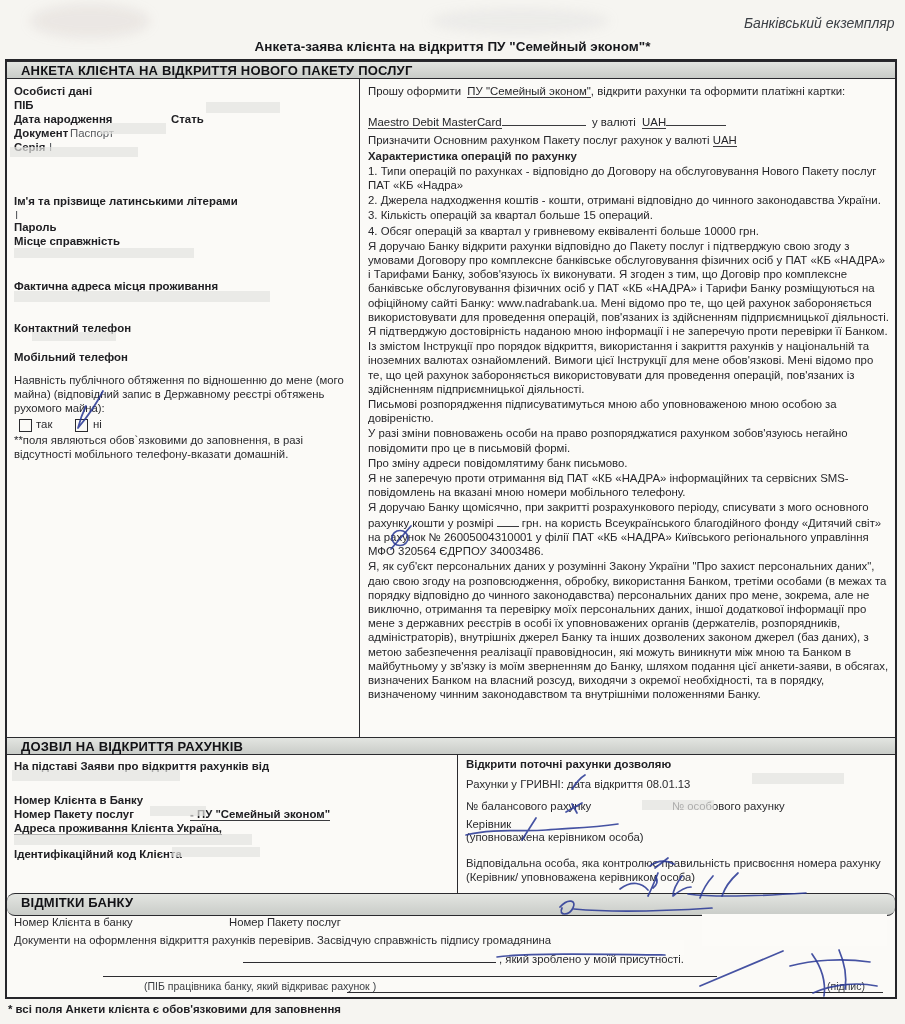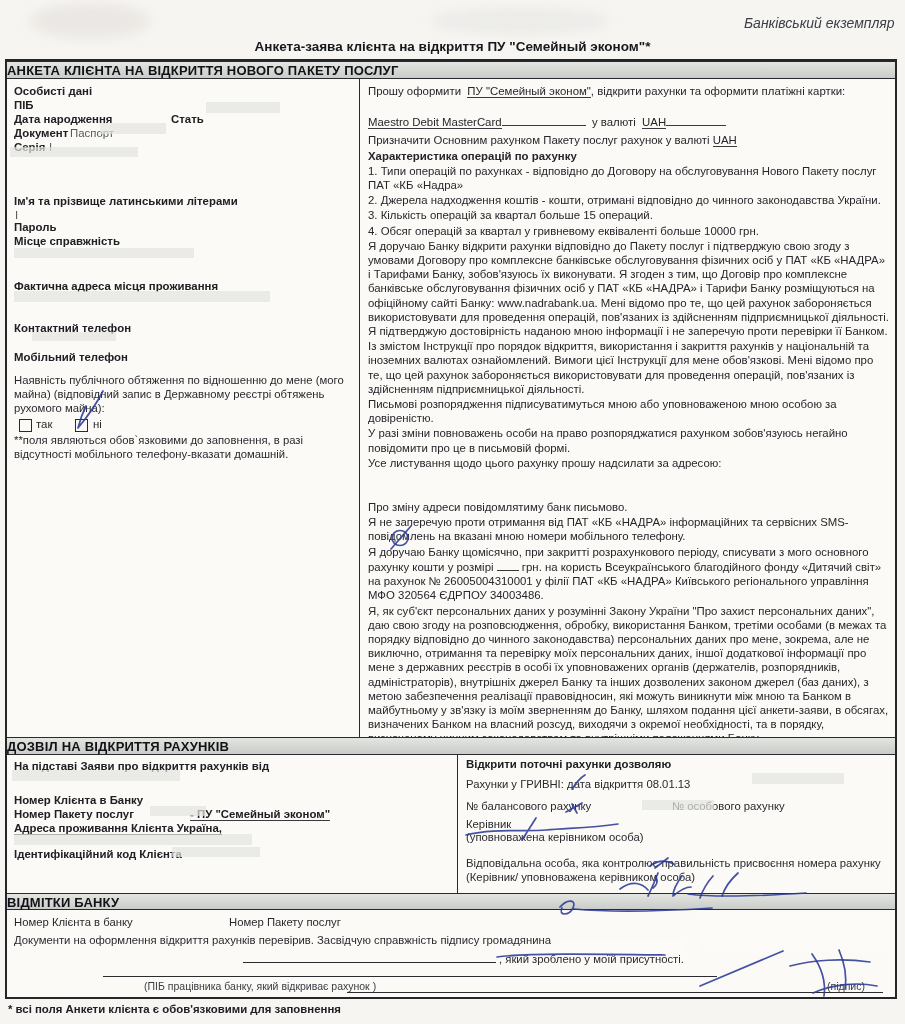--- a/index.html
+++ b/index.html
@@ -8,21 +8,21 @@
         font-family:"Liberation Sans","DejaVu Sans",sans-serif;color:#1f1f1f;}
   .blob{position:absolute;border-radius:50%;filter:blur(6px);pointer-events:none;}
   .copy-label{position:absolute;top:15px;left:744px;font-size:14px;color:#3c4046;font-style:italic;}
   .doc-title{position:absolute;top:39px;left:0;width:905px;text-align:center;
              font-size:13.5px;font-weight:bold;color:#17181c;}
   .form{position:absolute;left:5px;top:59px;width:892px;height:940px;
         border:2px solid #26262a;background:#fbfaf7;box-sizing:border-box;}
   .sec-header{position:absolute;left:0;width:100%;height:18px;box-sizing:border-box;
               background:linear-gradient(#e3e5e1,#c9ccc8);border-top:1px solid #2a2a2e;
               border-bottom:1px solid #2a2a2e;font-size:13px;font-weight:bold;
-              padding:1px 0 0 0;letter-spacing:.2px;color:#121216;}
+              padding:1px 0 0 14px;letter-spacing:.2px;color:#121216;}
   .cell{position:absolute;box-sizing:border-box;overflow:hidden;}
   .b{font-weight:bold;}
   .lbl{position:absolute;font-size:11.4px;font-weight:bold;white-space:nowrap;color:#202024;}
   .txt{position:absolute;font-size:11.3px;line-height:13.8px;color:#2a2a2e;}
   .gray{color:#55585c;font-weight:normal;}
   .chk{position:absolute;width:11px;height:11px;border:1.6px solid #2a2a2e;background:#fbfaf7;}
   .chklbl{position:absolute;font-size:11.4px;color:#2a2a2e;}
   .para{margin:0 0 1px 0;font-size:11.4px;line-height:14.2px;color:#26262a;}
   .rflow{position:absolute;left:0;top:0;width:100%;padding:5px 7px 0 7px;box-sizing:border-box;}
   .blank{display:inline-block;border-bottom:1px solid #3a3a3e;height:11px;vertical-align:baseline;}
@@ -82,21 +82,20 @@
         <p class="para" style="margin-top:4px;"><span>Призначити Основним рахунком Пакету послуг рахунок  у  валюті</span> <span class="u">UAH</span></p>
         <p class="para b">Характеристика операцій по рахунку</p>
         <p class="para">1. Типи операцій по рахунках - відповідно до Договору на обслуговування Нового Пакету послуг ПАТ «КБ «Надра»</p>
         <p class="para">2. Джерела надходження коштів - кошти, отримані відповідно до чинного законодавства України.</p>
         <p class="para">3. Кількість операцій за квартал больше 15 операций.</p>
         <p class="para">4. Обсяг операцій за квартал у гривневому еквіваленті больше 10000 грн.</p>
         <p class="para">Я доручаю Банку відкрити рахунки відповідно до Пакету послуг і підтверджую свою згоду з умовами Договору про комплексне банківське обслуговування фізичних осіб у ПАТ «КБ «НАДРА» і Тарифами Банку, зобов'язуюсь їх виконувати. Я згоден з тим, що Договір про комплексне банківське обслуговування фізичних осіб у ПАТ «КБ «НАДРА» і Тарифи Банку розміщуються на офіційному сайті Банку: www.nadrabank.ua. Мені відомо про те, що цей рахунок забороняється використовувати для проведення операцій, пов'язаних із здійсненням підприємницької діяльності. Я підтверджую достовірність наданою мною інформації і не заперечую проти перевірки її Банком.</p>
         <p class="para">Із змістом Інструкції про порядок відкриття, використання і закриття рахунків у національній та іноземних валютах ознайомлений. Вимоги цієї Інструкції для мене обов'язкові. Мені відомо про те, що цей рахунок забороняється використовувати для проведення операцій, пов'язаних із здійсненням підприємницької діяльності.</p>
         <p class="para">Письмові розпорядження підписуватимуться мною або уповноваженою мною особою за довіреністю.</p>
         <p class="para">У разі зміни повноважень особи на право розпоряджатися рахунком зобов'язуюсь негайно повідомити про це в письмовій формі.</p>
-        <p class="para" style="margin-bottom:30px;">Усе листування щодо цього рахунку прошу надсилати за адресою:</p>
         <p class="para">Про зміну адреси повідомлятиму банк письмово.</p>
         <p class="para">Я не заперечую проти отримання від ПАТ «КБ «НАДРА» інформаційних та сервісних SMS-повідомлень на вказані мною номери мобільного телефону.</p>
         <p class="para"><span>Я доручаю Банку щомісячно, при закритті розрахункового періоду, списувати з мого основного рахунку кошти у розмірі</span> <span class="blank" style="width:22px;"></span> <span>грн. на користь Всеукраїнського благодійного фонду «Дитячий світ» на рахунок № 26005004310001 у філії ПАТ «КБ «НАДРА» Київського регіонального управління МФО 320564 ЄДРПОУ 34003486.</span></p>
         <p class="para">Я, як суб'єкт персональних даних у розумінні Закону України "Про захист персональних даних", даю свою згоду на розповсюдження, обробку, використання Банком, третіми особами (в межах та порядку відповідно до чинного законодавства) персональних даних про мене, зокрема, але не виключно, отримання та перевірку моїх персональних даних, іншої додаткової інформації про мене з державних реєстрів в особі їх уповноважених органів (держателів, розпорядників, адміністраторів), внутрішніх джерел Банку та інших дозволених законом джерел (баз даних), з метою забезпечення реалізації правовідносин, які можуть виникнути між мною та Банком в майбутньому у зв'язку із моїм зверненням до Банку, шляхом подання цієї анкети-заяви, в обсягах, визначених Банком на власний розсуд, виходячи з окремої необхідності, та в порядку, визначеному чинним законодавством та внутрішніми положеннями Банку.</p>
 
       </div>
     </div>
 
     <div class="sec-header" style="top:676px;">ДОЗВІЛ НА ВІДКРИТТЯ РАХУНКІВ</div>
 
@@ -113,21 +112,21 @@
       <div class="lbl" style="left:7px;top:3px;">Відкрити поточні рахунки дозволяю</div>
       <div class="txt" style="left:7px;top:23px;"><span>Рахунки у ГРИВНІ: дата відкриття</span> <span>08.01.13</span></div>
       <div class="txt" style="left:7px;top:45px;">№ балансового рахунку</div>
       <div class="txt" style="left:213px;top:45px;">№ особового рахунку</div>
       <div class="txt" style="left:7px;top:63px;">Керівник</div>
       <div class="txt" style="left:7px;top:76px;">(уповноважена керівником особа)</div>
       <div class="txt" style="left:7px;top:102px;width:428px;">Відповідальна особа, яка контролює правильність присвоєння номера рахунку</div>
       <div class="txt" style="left:7px;top:116px;">(Керівник/ уповноважена керівником особа)</div>
     </div>
 
-    <div class="sec-header" style="top:832px;height:17px;">ВІДМІТКИ БАНКУ</div>
+    <div class="sec-header" style="top:832px;height:23px;border-radius:8px;">ВІДМІТКИ БАНКУ</div>
 
     <div class="cell" style="left:0;top:849px;width:888px;height:87px;">
       <div class="whitebox" style="left:695px;top:4px;width:185px;height:32px;"></div>
       <div class="whitebox" style="left:552px;top:30px;width:125px;height:15px;"></div>
       <div class="txt" style="left:7px;top:6px;">Номер Клієнта в банку</div>
       <div class="txt" style="left:222px;top:6px;">Номер Пакету послуг</div>
       <div class="txt" style="left:7px;top:24px;width:740px;">Документи на оформлення відкриття рахунків перевірив. Засвідчую справжність підпису громадянина</div>
       <div class="line" style="left:236px;top:52px;width:253px;"></div>
       <div class="txt" style="left:492px;top:43px;">, який зроблено у моїй присутності.</div>
       <div class="line" style="left:96px;top:66px;width:614px;"></div>

